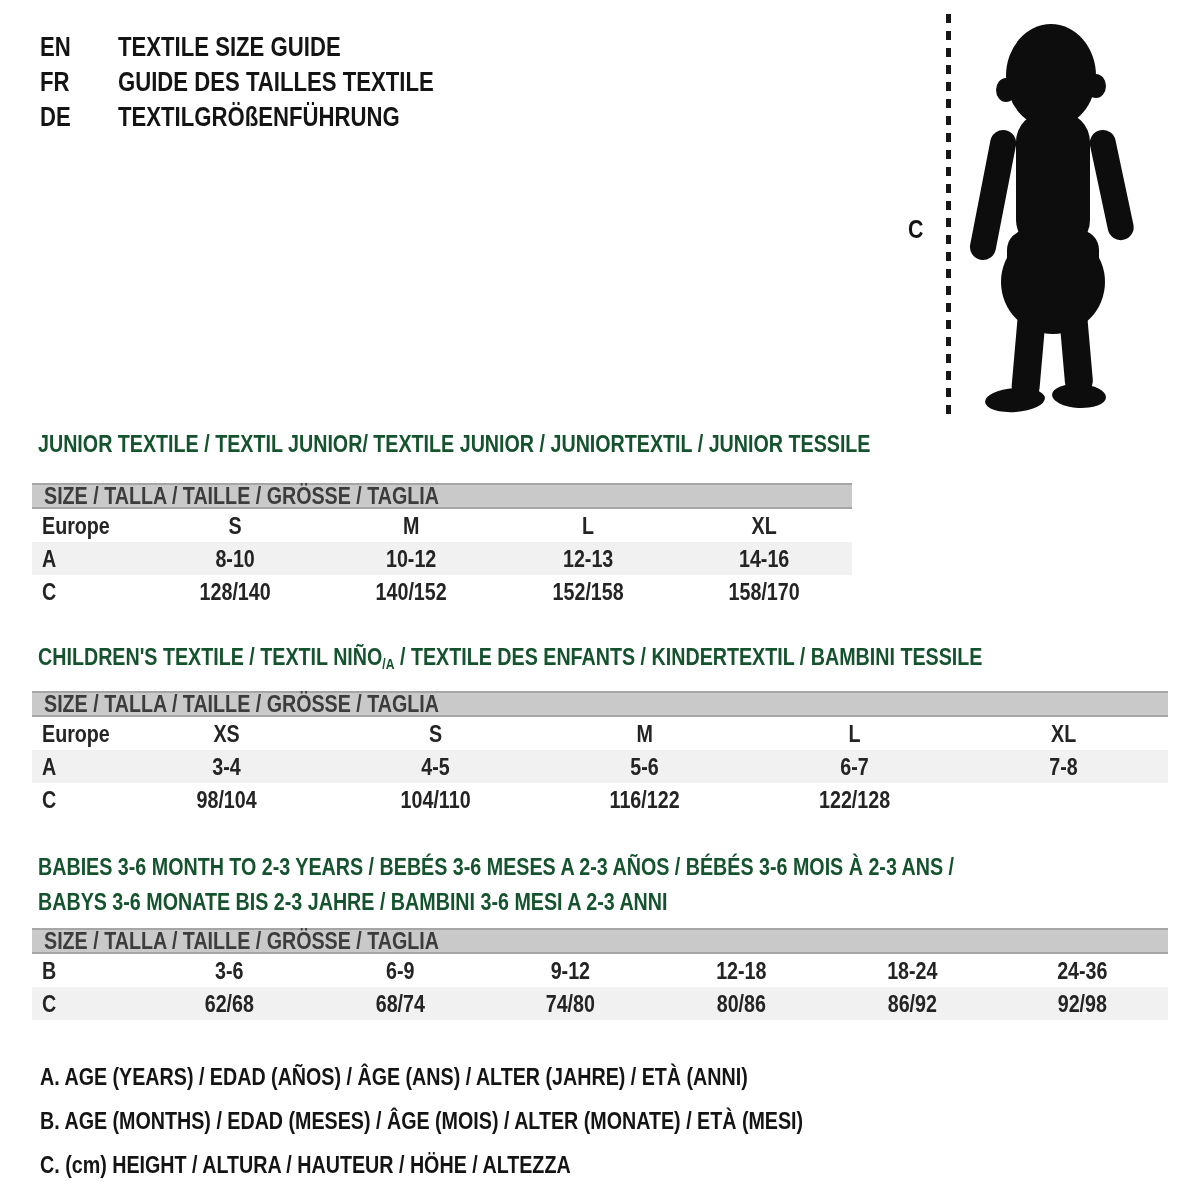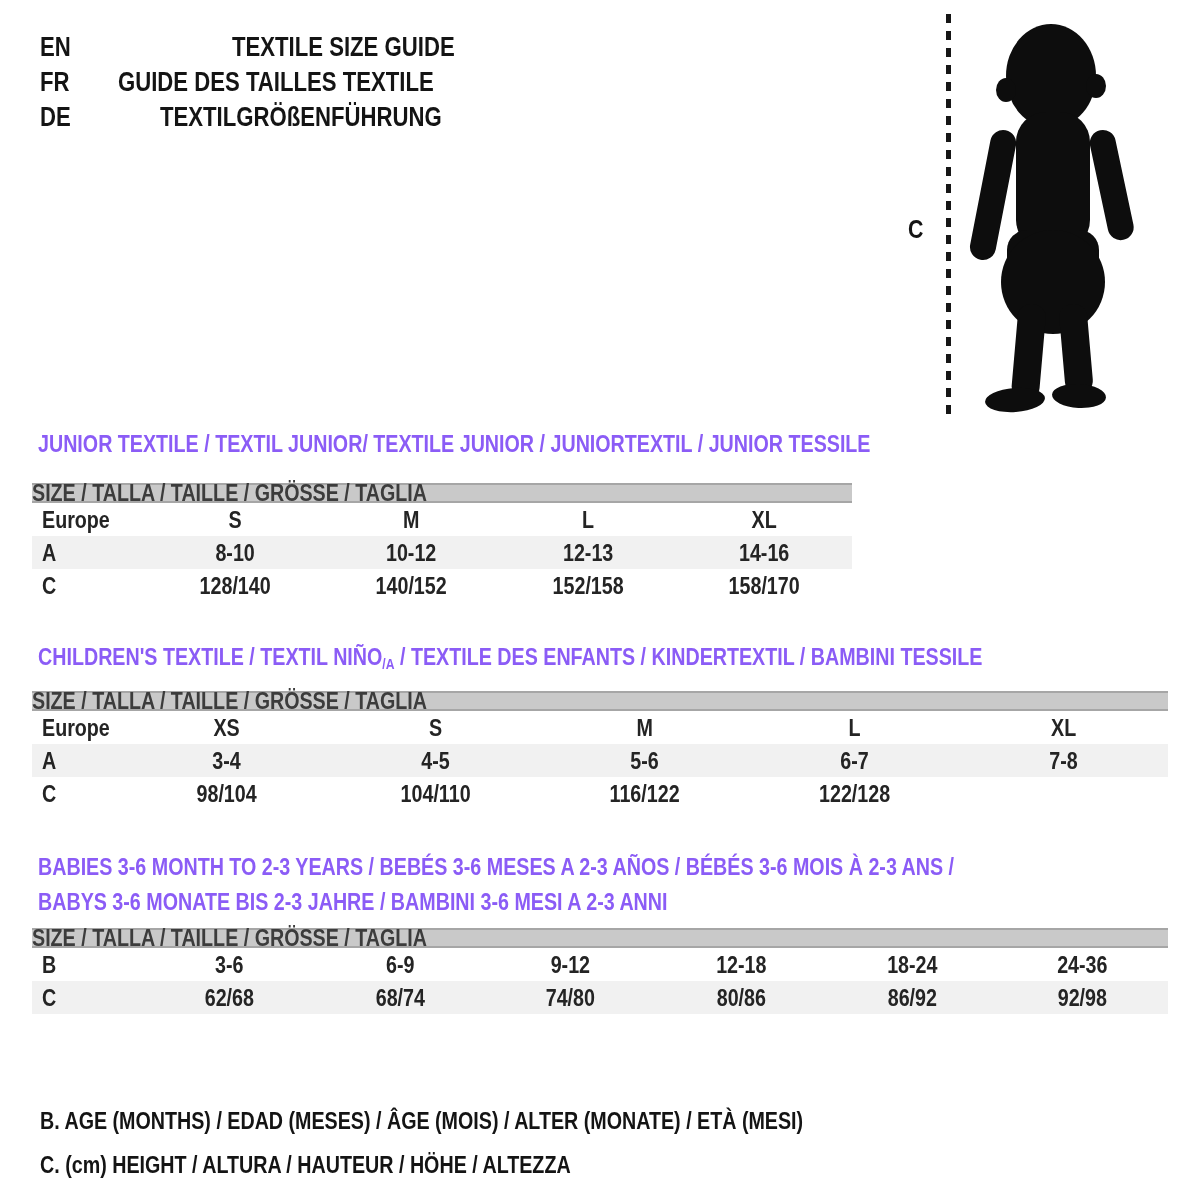--- a/index.html
+++ b/index.html
@@ -13,40 +13,40 @@
     font-weight: 700;
     color: #1b1b1b;
     overflow: hidden;
   }
   
   .cx  { display: inline-block; transform: scaleX(0.82); transform-origin: 0 50%; white-space: nowrap; }
   .cxc { display: block; transform: scaleX(0.82); transform-origin: 50% 50%; white-space: nowrap; }
 
   
   .langs { position: absolute; left: 40px; top: 30px; }
-  .lang-row { display: flex; height: 35px; align-items: center; font-size: 27px; color: #141414; justify-content: space-between; }
+  .lang-row { display: flex; height: 35px; align-items: center; font-size: 27px; color: #141414; }
   .lang-code { width: 78px; flex: 0 0 78px; }
 
   
   .height-line {
     position: absolute; left: 946px; top: 14px; width: 5px; height: 403px;
     background: repeating-linear-gradient(to bottom, #161616 0 9px, transparent 9px 17px);
   }
   .height-label { position: absolute; left: 908px; top: 214px; font-size: 26px; color: #141414; }
   .silhouette { position: absolute; left: 962px; top: 14px; width: 186px; height: 406px; }
 
   
-  .sec-title { position: absolute; left: 38px; font-size: 24px; color: #8b5cf6; }
+  .sec-title { position: absolute; left: 38px; font-size: 24px; color: #14532d; }
   .sec-title sub { font-size: 0.62em; vertical-align: -0.25em; }
 
   .size-table { position: absolute; left: 32px; }
   .band {
-    height: 20px; background: #c9c9c9;
+    height: 26px; background: #c9c9c9;
     border-top: 2px solid #a6a6a6; border-bottom: 2px solid #a6a6a6;
-    display: flex; align-items: center; 
+    display: flex; align-items: center; padding-left: 12px;
     font-size: 24px; color: #3c3c3c;
   }
   .trow { display: grid; height: 33px; align-items: center; font-size: 24px; color: #242424; }
   .trow .rl { padding-left: 10px; text-align: left; text-decoration: underline; }
   .trow .cell { text-align: center; }
   .alt { background: #f1f1f1; }
 
   .t-junior   { width: 820px;  top: 483px; }
   .t-junior .trow   { grid-template-columns: 115px repeat(4, 1fr); }
   .t-children { width: 1136px; top: 691px; }
@@ -263,20 +263,23 @@
         </div>
       <div class="cell">
           <span class="cxc">86/92</span>
         </div>
       <div class="cell">
           <span class="cxc">92/98</span>
         </div>
     </div>
   </div>
 
+  <div class="footnote" style="top:1063px">
+    <span class="cx">A. AGE (YEARS) / EDAD (AÑOS) / ÂGE (ANS) / ALTER (JAHRE) / ETÀ (ANNI)</span>
+  </div>
   <div class="footnote" style="top:1107px">
     <span class="cx">B. AGE (MONTHS) / EDAD (MESES) / ÂGE (MOIS) / ALTER (MONATE) / ETÀ (MESI)</span>
   </div>
   <div class="footnote" style="top:1151px">
     <span class="cx">C. (cm) HEIGHT / ALTURA / HAUTEUR / HÖHE / ALTEZZA</span>
   </div>
 
 </div>
 
 </body></html>

